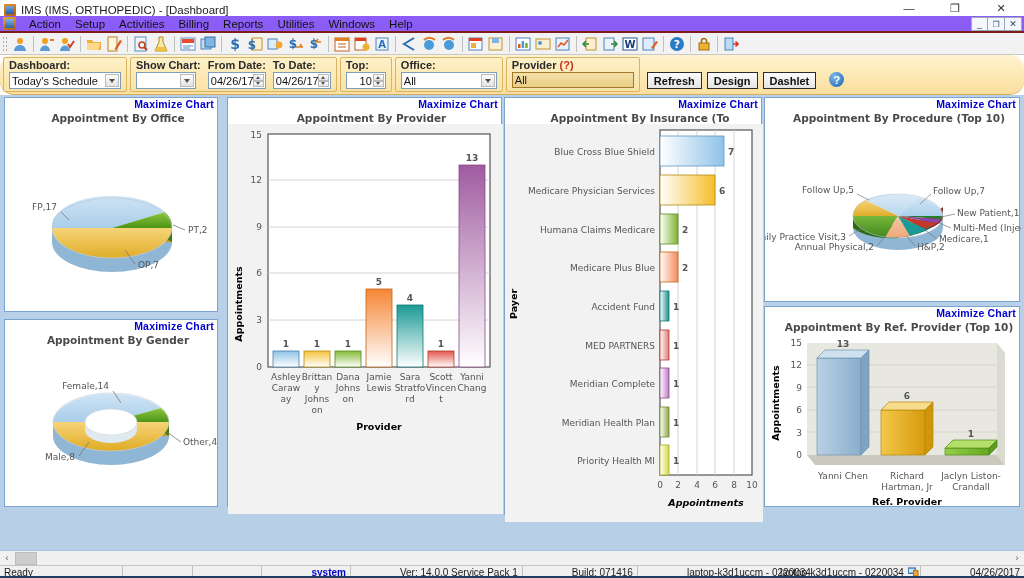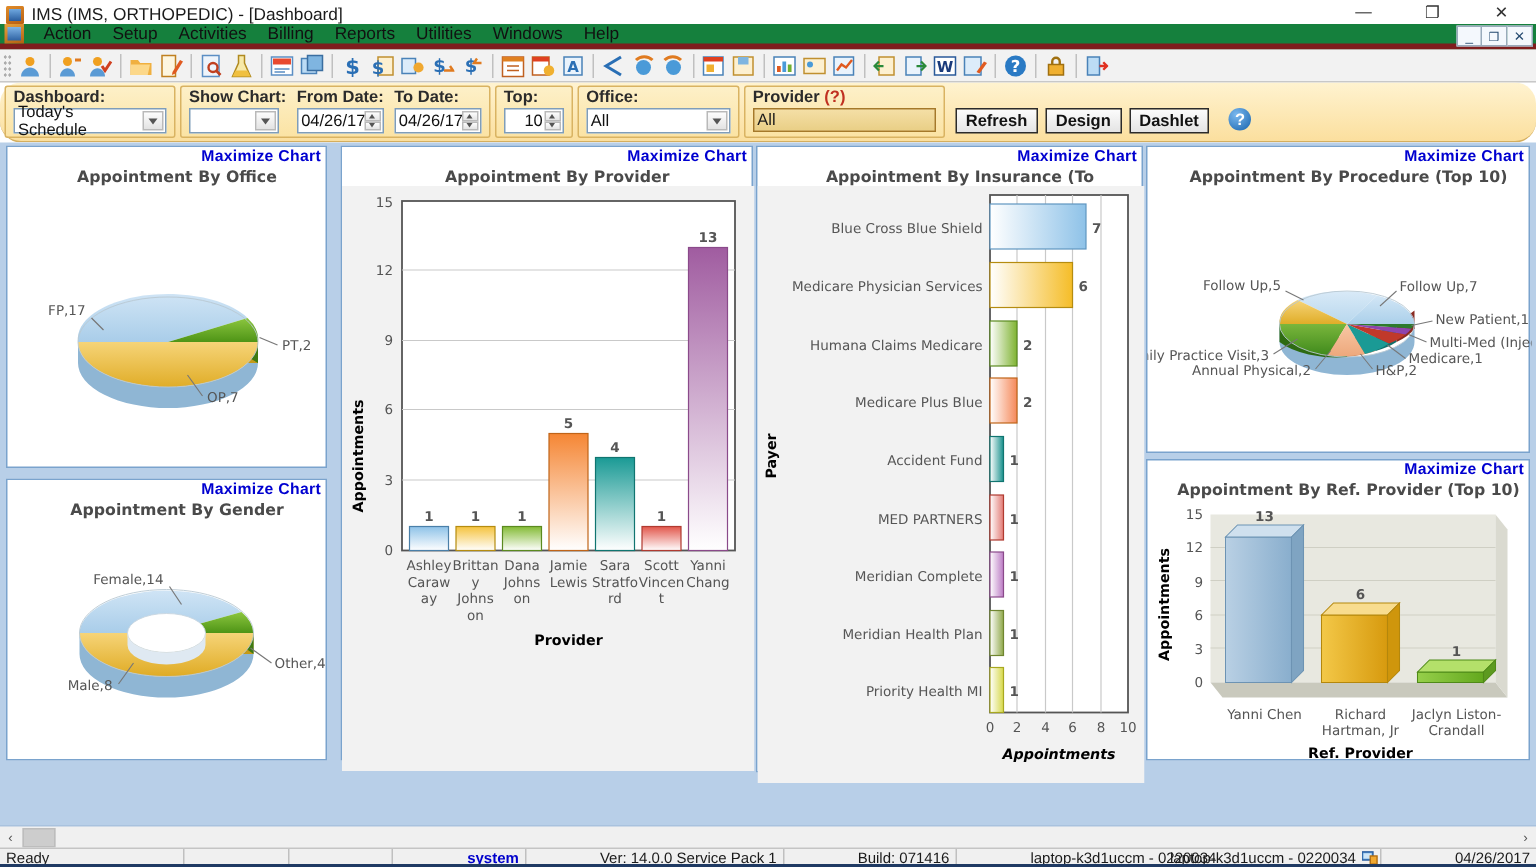--- a/index.html
+++ b/index.html
@@ -21,22 +21,22 @@
   .titlebar .app-icon { width: 12px; height: 12px; margin-right: 5px; position: relative; }
   .app-icon .ic { position: absolute; inset: 0; background: linear-gradient(160deg,#e08c2a,#b85f12); border-radius: 1px; }
   .app-icon .ic:after { content:""; position:absolute; left:2px; top:2px; width:8px; height:8px;
      background: linear-gradient(180deg,#6fa8e0,#2a5d9e); }
   .titlebar .title-text { color: #1b1b1b; font-size: 11.5px; }
   .winbtns { position: absolute; right: 0; top: 0; height: 16px; display: flex; }
   .winbtn { width: 46px; height: 16px; display:flex; align-items:center; justify-content:center;
             color:#333; font-size:11px; }
 
   
-  .menubar { height: 17px; background: #15803d; display: flex; align-items: center;
-             padding-left: 3px; border-bottom: 4px solid #7f1d1d; }
+  .menubar { height: 17px; background: #8b5cf6; display: flex; align-items: center;
+             padding-left: 3px; border-bottom: 2px solid #7f1d1d; }
   .menubar .mini-icon { width: 13px; height: 13px; margin-right: 6px; position: relative; }
   .mini-icon .mi { position:absolute; inset:0; background:linear-gradient(160deg,#e7a23c,#b36012); }
   .mini-icon .mi:after { content:""; position:absolute; left:2px; top:2px; width:9px; height:9px;
      background:linear-gradient(180deg,#7eb3e6,#2f63a3); }
   .menu-item { padding: 1px 7px; color: #111; font-size: 11.5px; cursor: default; }
 
   
   .toolbar { height: 22px; background: #f2f2f2; border-bottom: 1px solid #c8c8c8;
              display:flex; align-items:center; padding-left: 2px; }
   .tb-grip { width:6px; height:16px; margin-right:2px;
@@ -358,21 +358,21 @@
           <path d="M10 8h5M12.5 5.5L15 8l-2.5 2.5" stroke="#e03020" stroke-width="1.6" fill="none"></path>
         </svg>
       </div>
   </div>
 
   <div class="filterbar">
 
     <div class="fgroup">
       <div class="fcol">
         <span class="flabel">Dashboard:</span>
-        <div class="finput fsel" style="width:102px;">
+        <div class="finput fsel" style="width:112px;">
           <span>Today's Schedule</span>
           <span class="arrow">
               <i class="caret"></i>
             </span>
         </div>
       </div>
     </div>
 
     <div class="fgroup">
       <div class="fcol">

